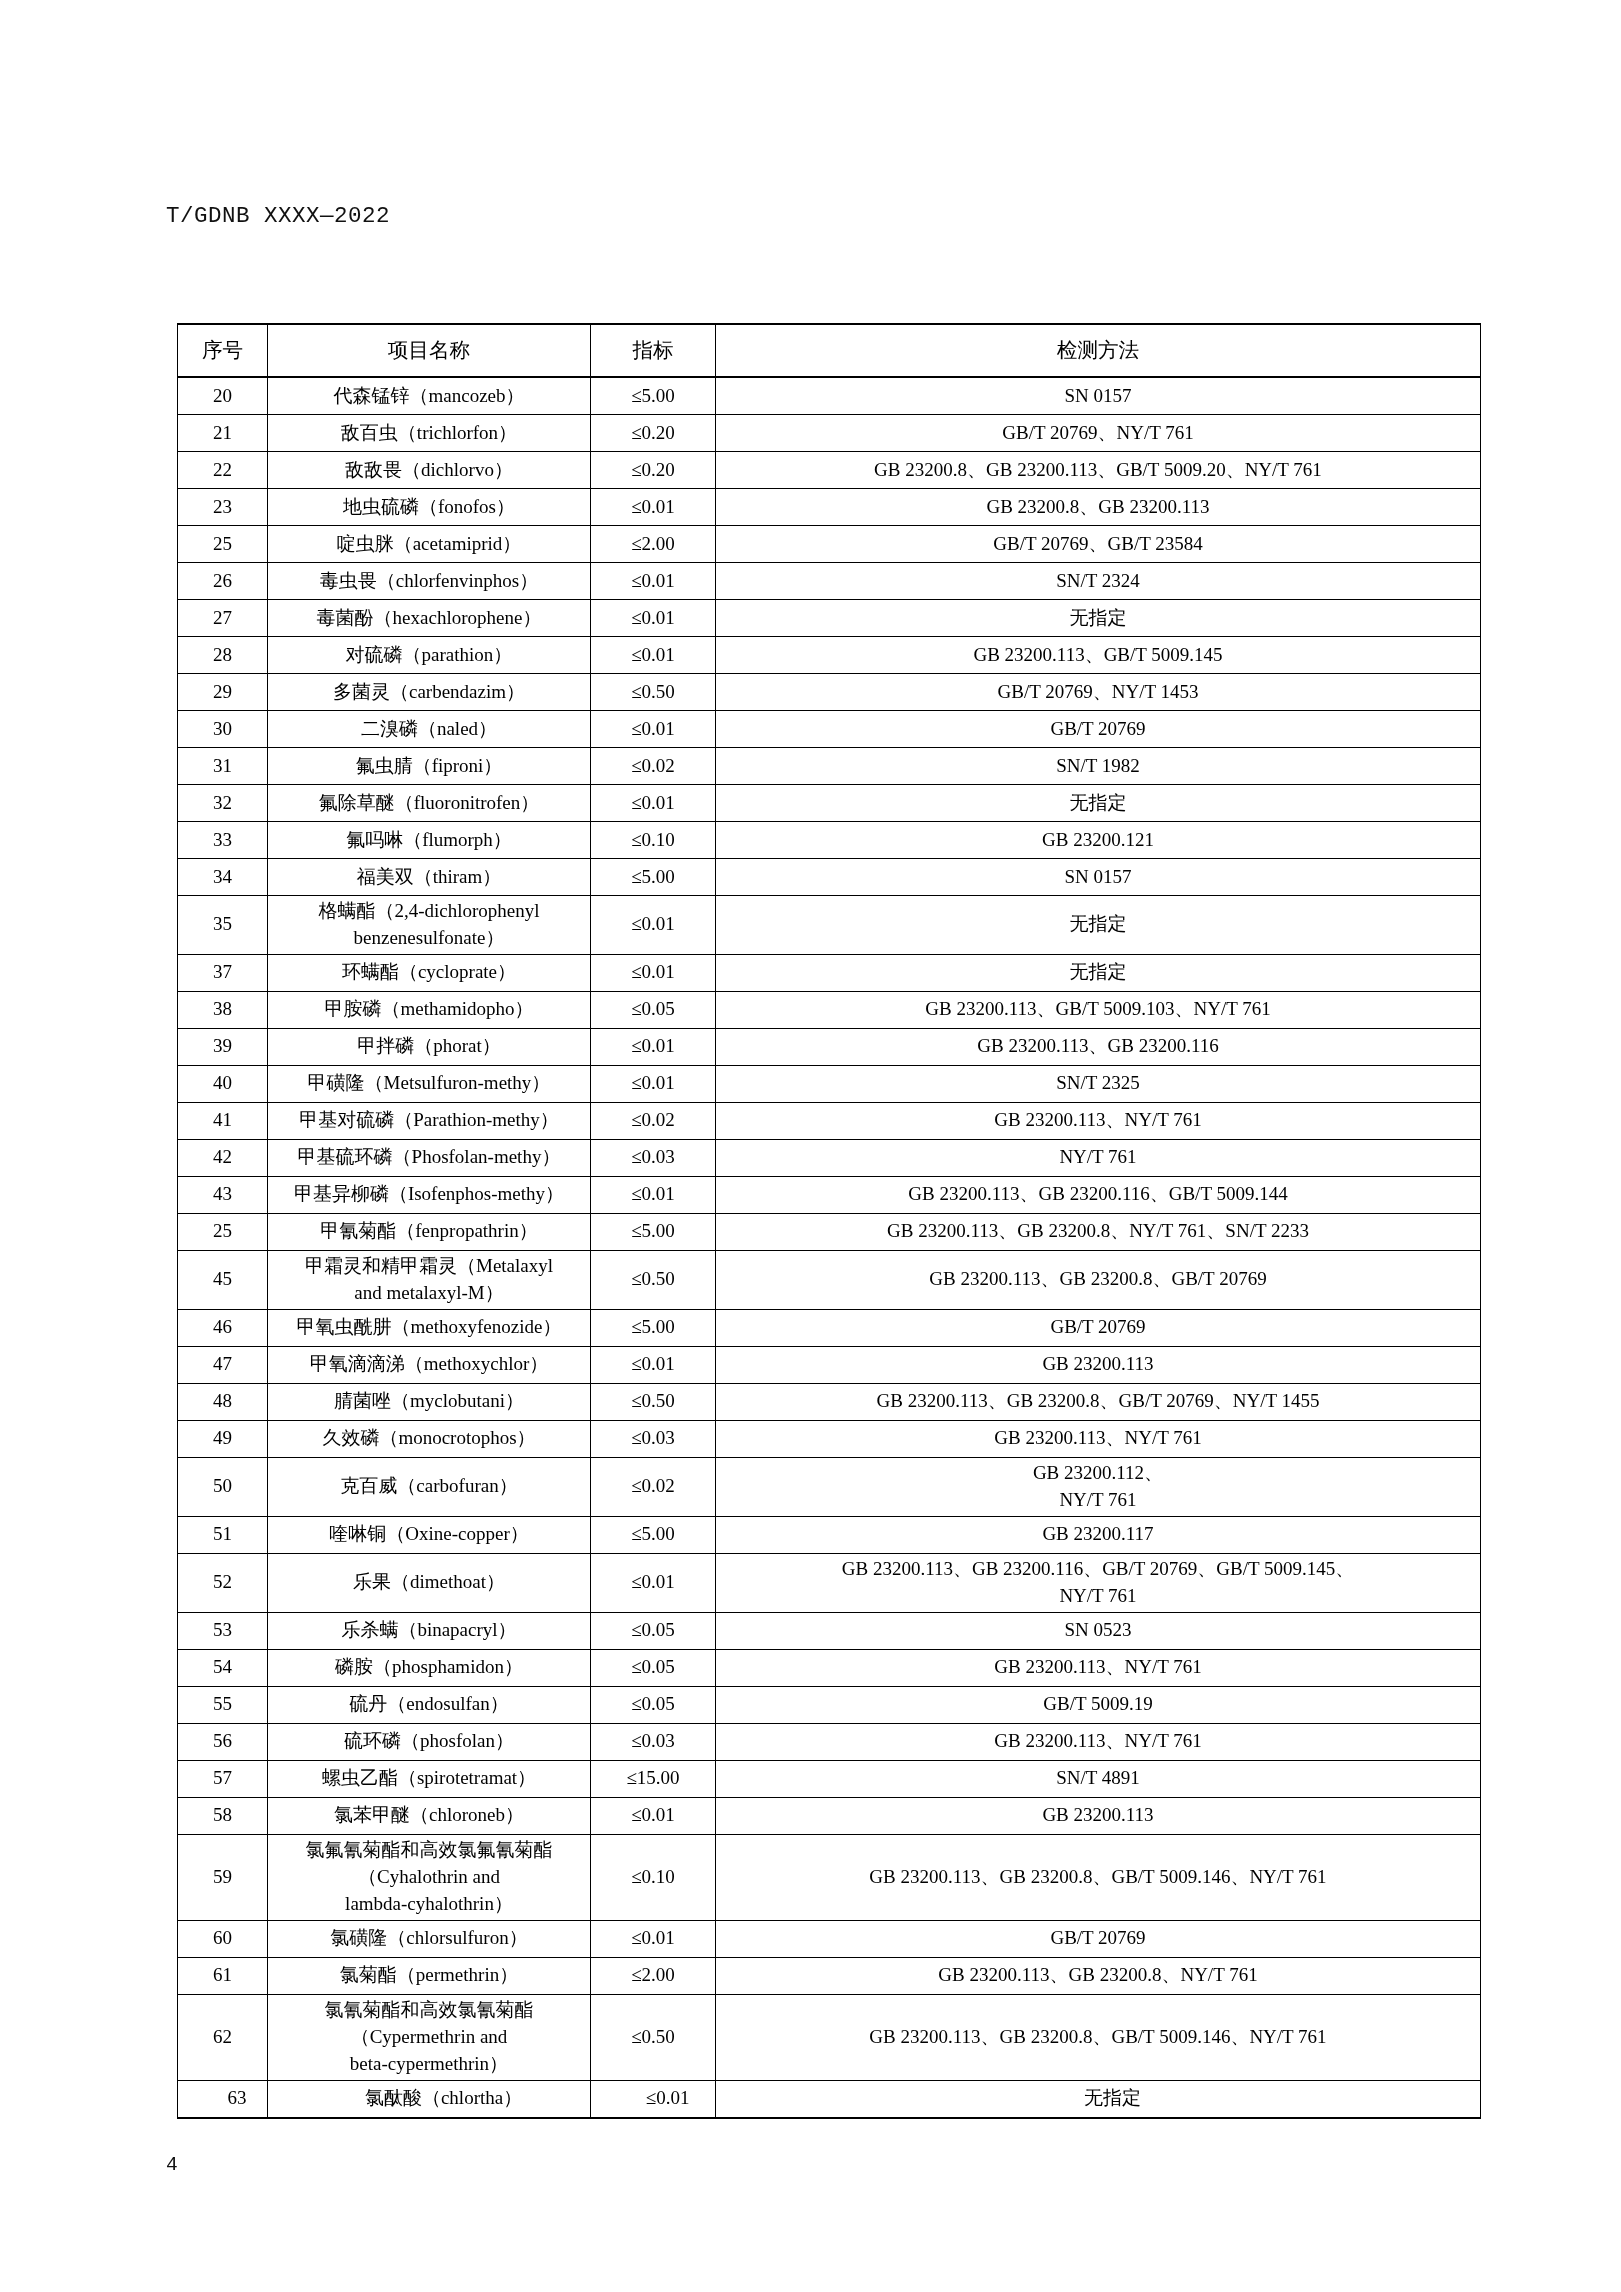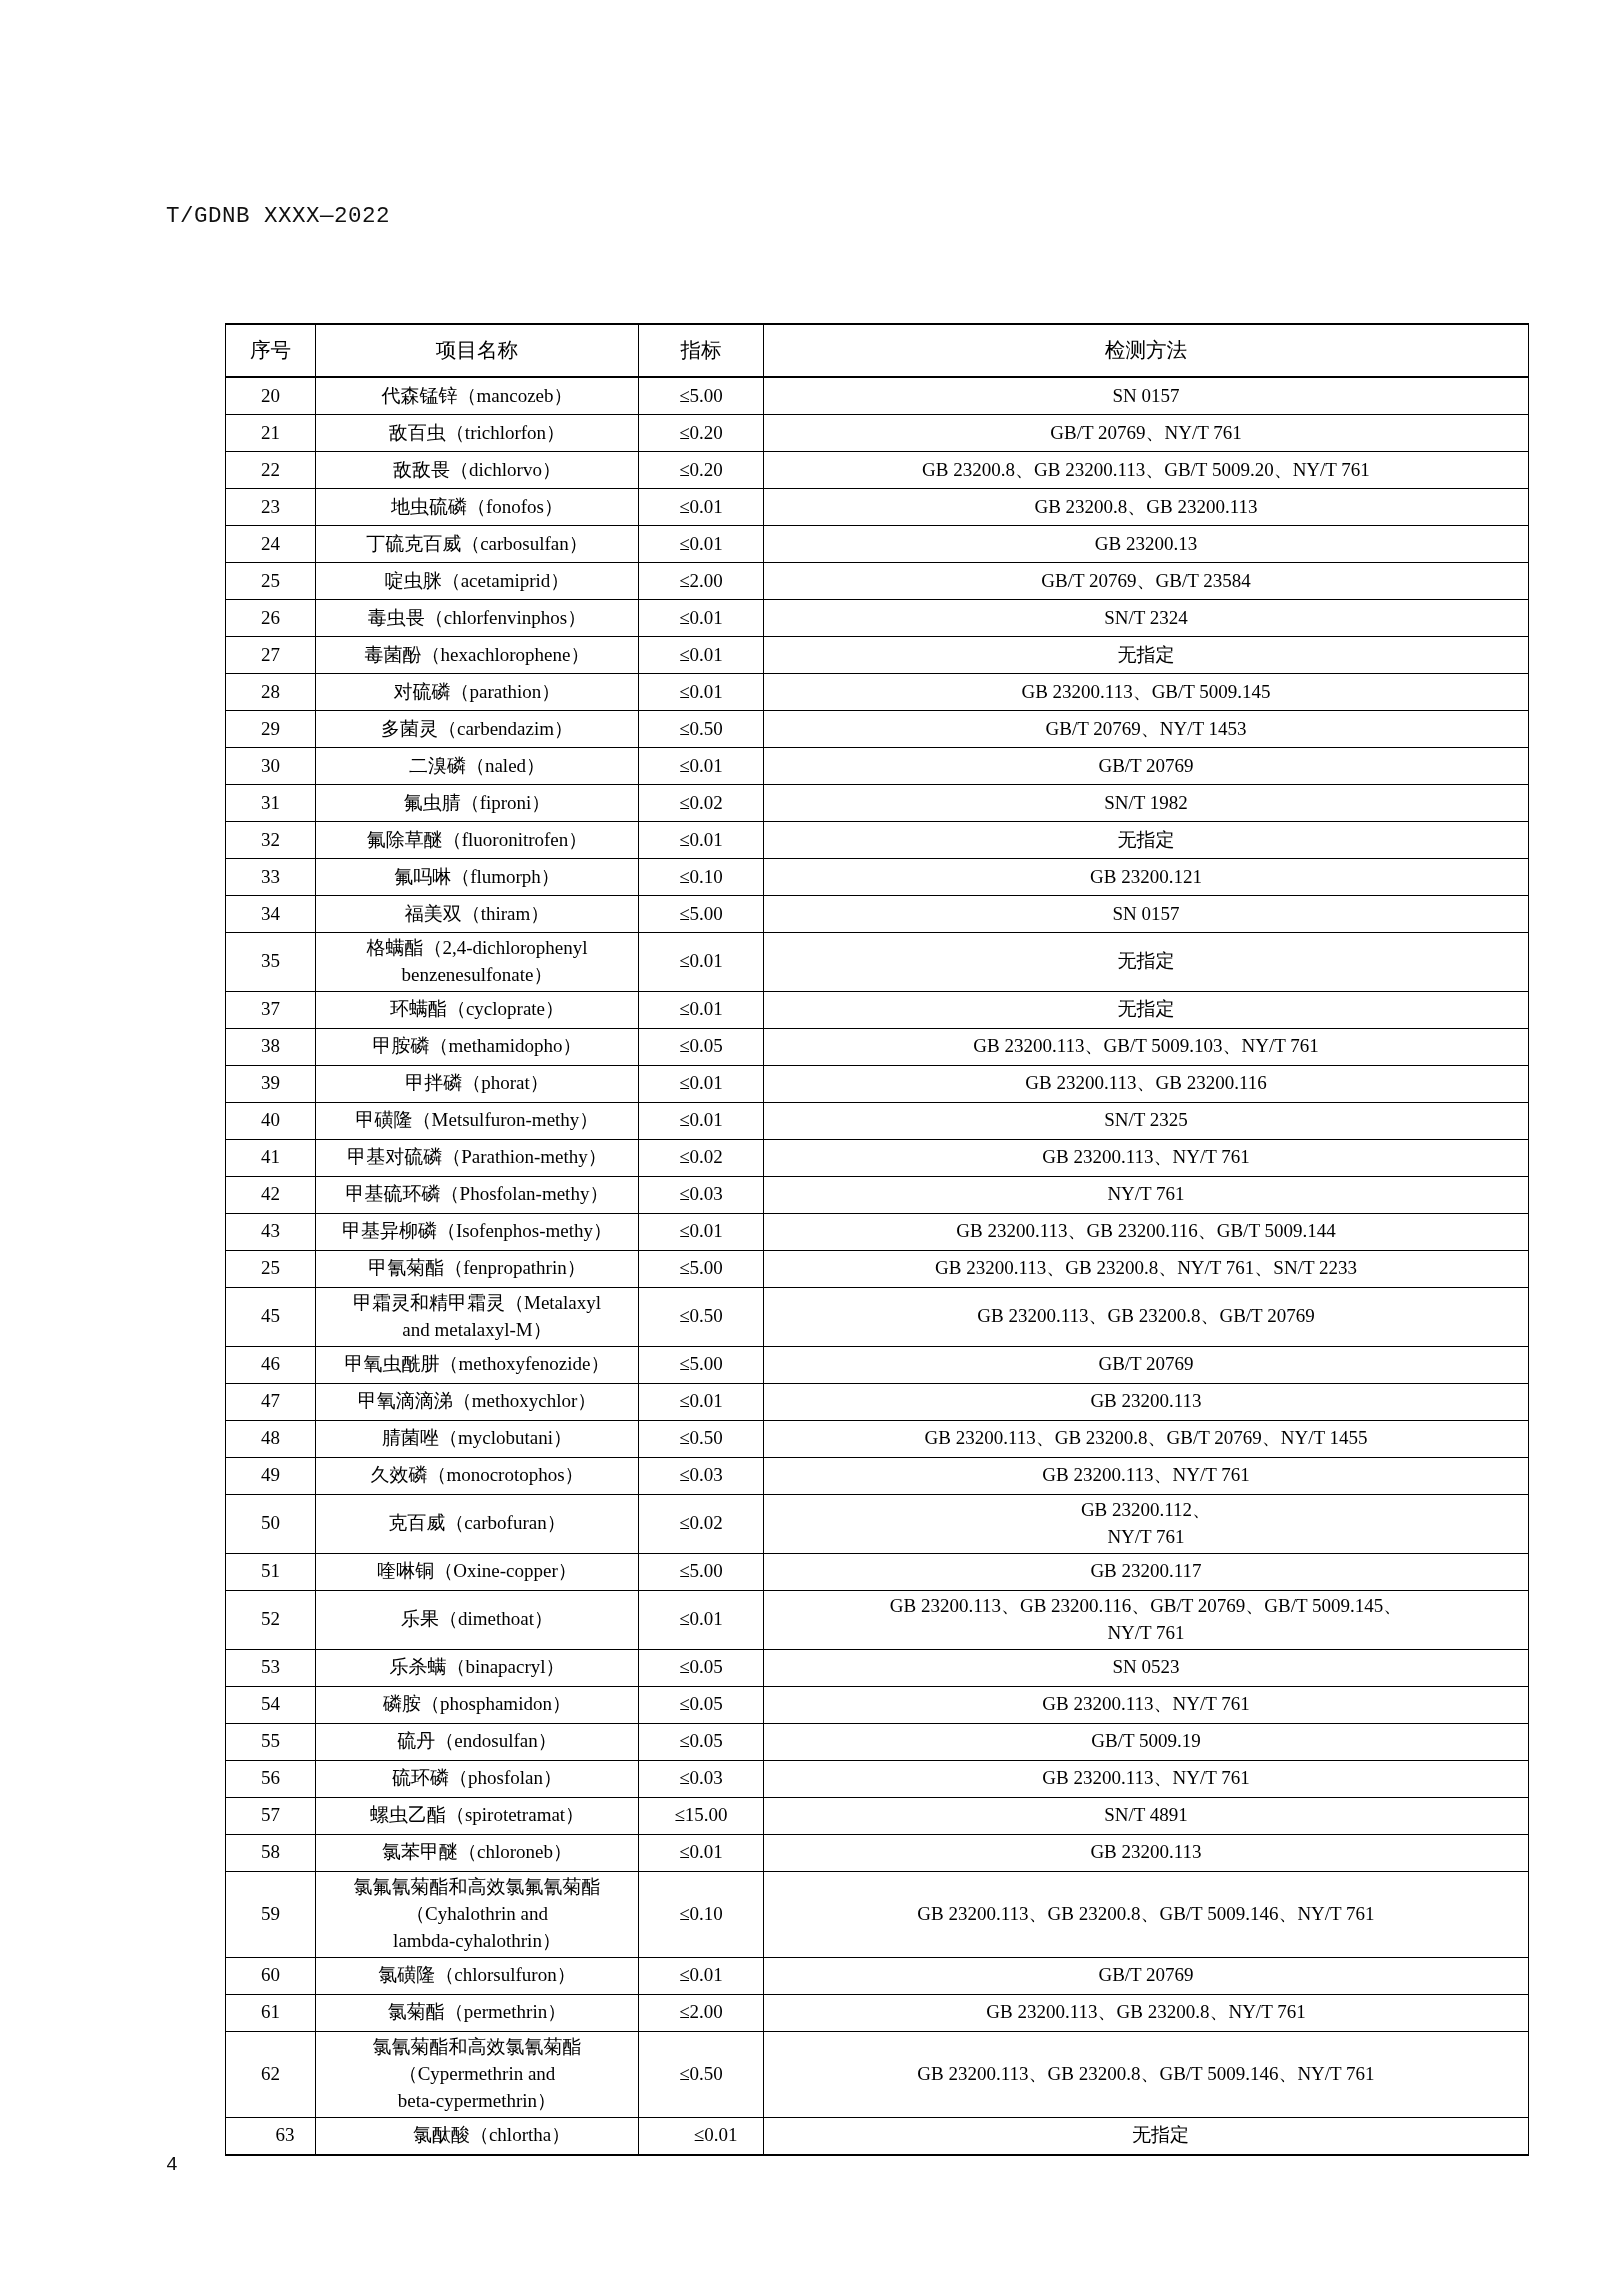--- a/index.html
+++ b/index.html
@@ -30,21 +30,20 @@
     font-size: 22.5px;
     letter-spacing: 0.5px;
     color: #111;
     white-space: nowrap;
   }
   .table-wrap {
     position: absolute;
     left: 160px;
     top: 323px;
     width: 1304px;
-    margin-left: 48px;
   }
   table.spec {
     border-collapse: collapse;
     width: 1304px;
     table-layout: fixed;
   }
   table.spec col.c-no    { width: 90px; }
   table.spec col.c-name  { width: 323px; }
   table.spec col.c-idx   { width: 125px; }
   table.spec col.c-meth  { width: 765px; }
@@ -129,26 +128,20 @@
             <td class="col-idx">≤0.20</td>
             <td class="col-meth">GB 23200.8、GB 23200.113、GB/T 5009.20、NY/T 761</td>
           </tr>
           <tr>
             <td class="col-no">23</td>
             <td class="col-name">地虫硫磷（fonofos）</td>
             <td class="col-idx">≤0.01</td>
             <td class="col-meth">GB 23200.8、GB 23200.113</td>
           </tr>
           <tr>
-            <td class="col-no">24</td>
-            <td class="col-name">丁硫克百威（carbosulfan）</td>
-            <td class="col-idx">≤0.01</td>
-            <td class="col-meth">GB 23200.13</td>
-          </tr>
-          <tr>
             <td class="col-no">25</td>
             <td class="col-name">啶虫脒（acetamiprid）</td>
             <td class="col-idx">≤2.00</td>
             <td class="col-meth">GB/T 20769、GB/T 23584</td>
           </tr>
           <tr>
             <td class="col-no">26</td>
             <td class="col-name">毒虫畏（chlorfenvinphos）</td>
             <td class="col-idx">≤0.01</td>
             <td class="col-meth">SN/T 2324</td>

